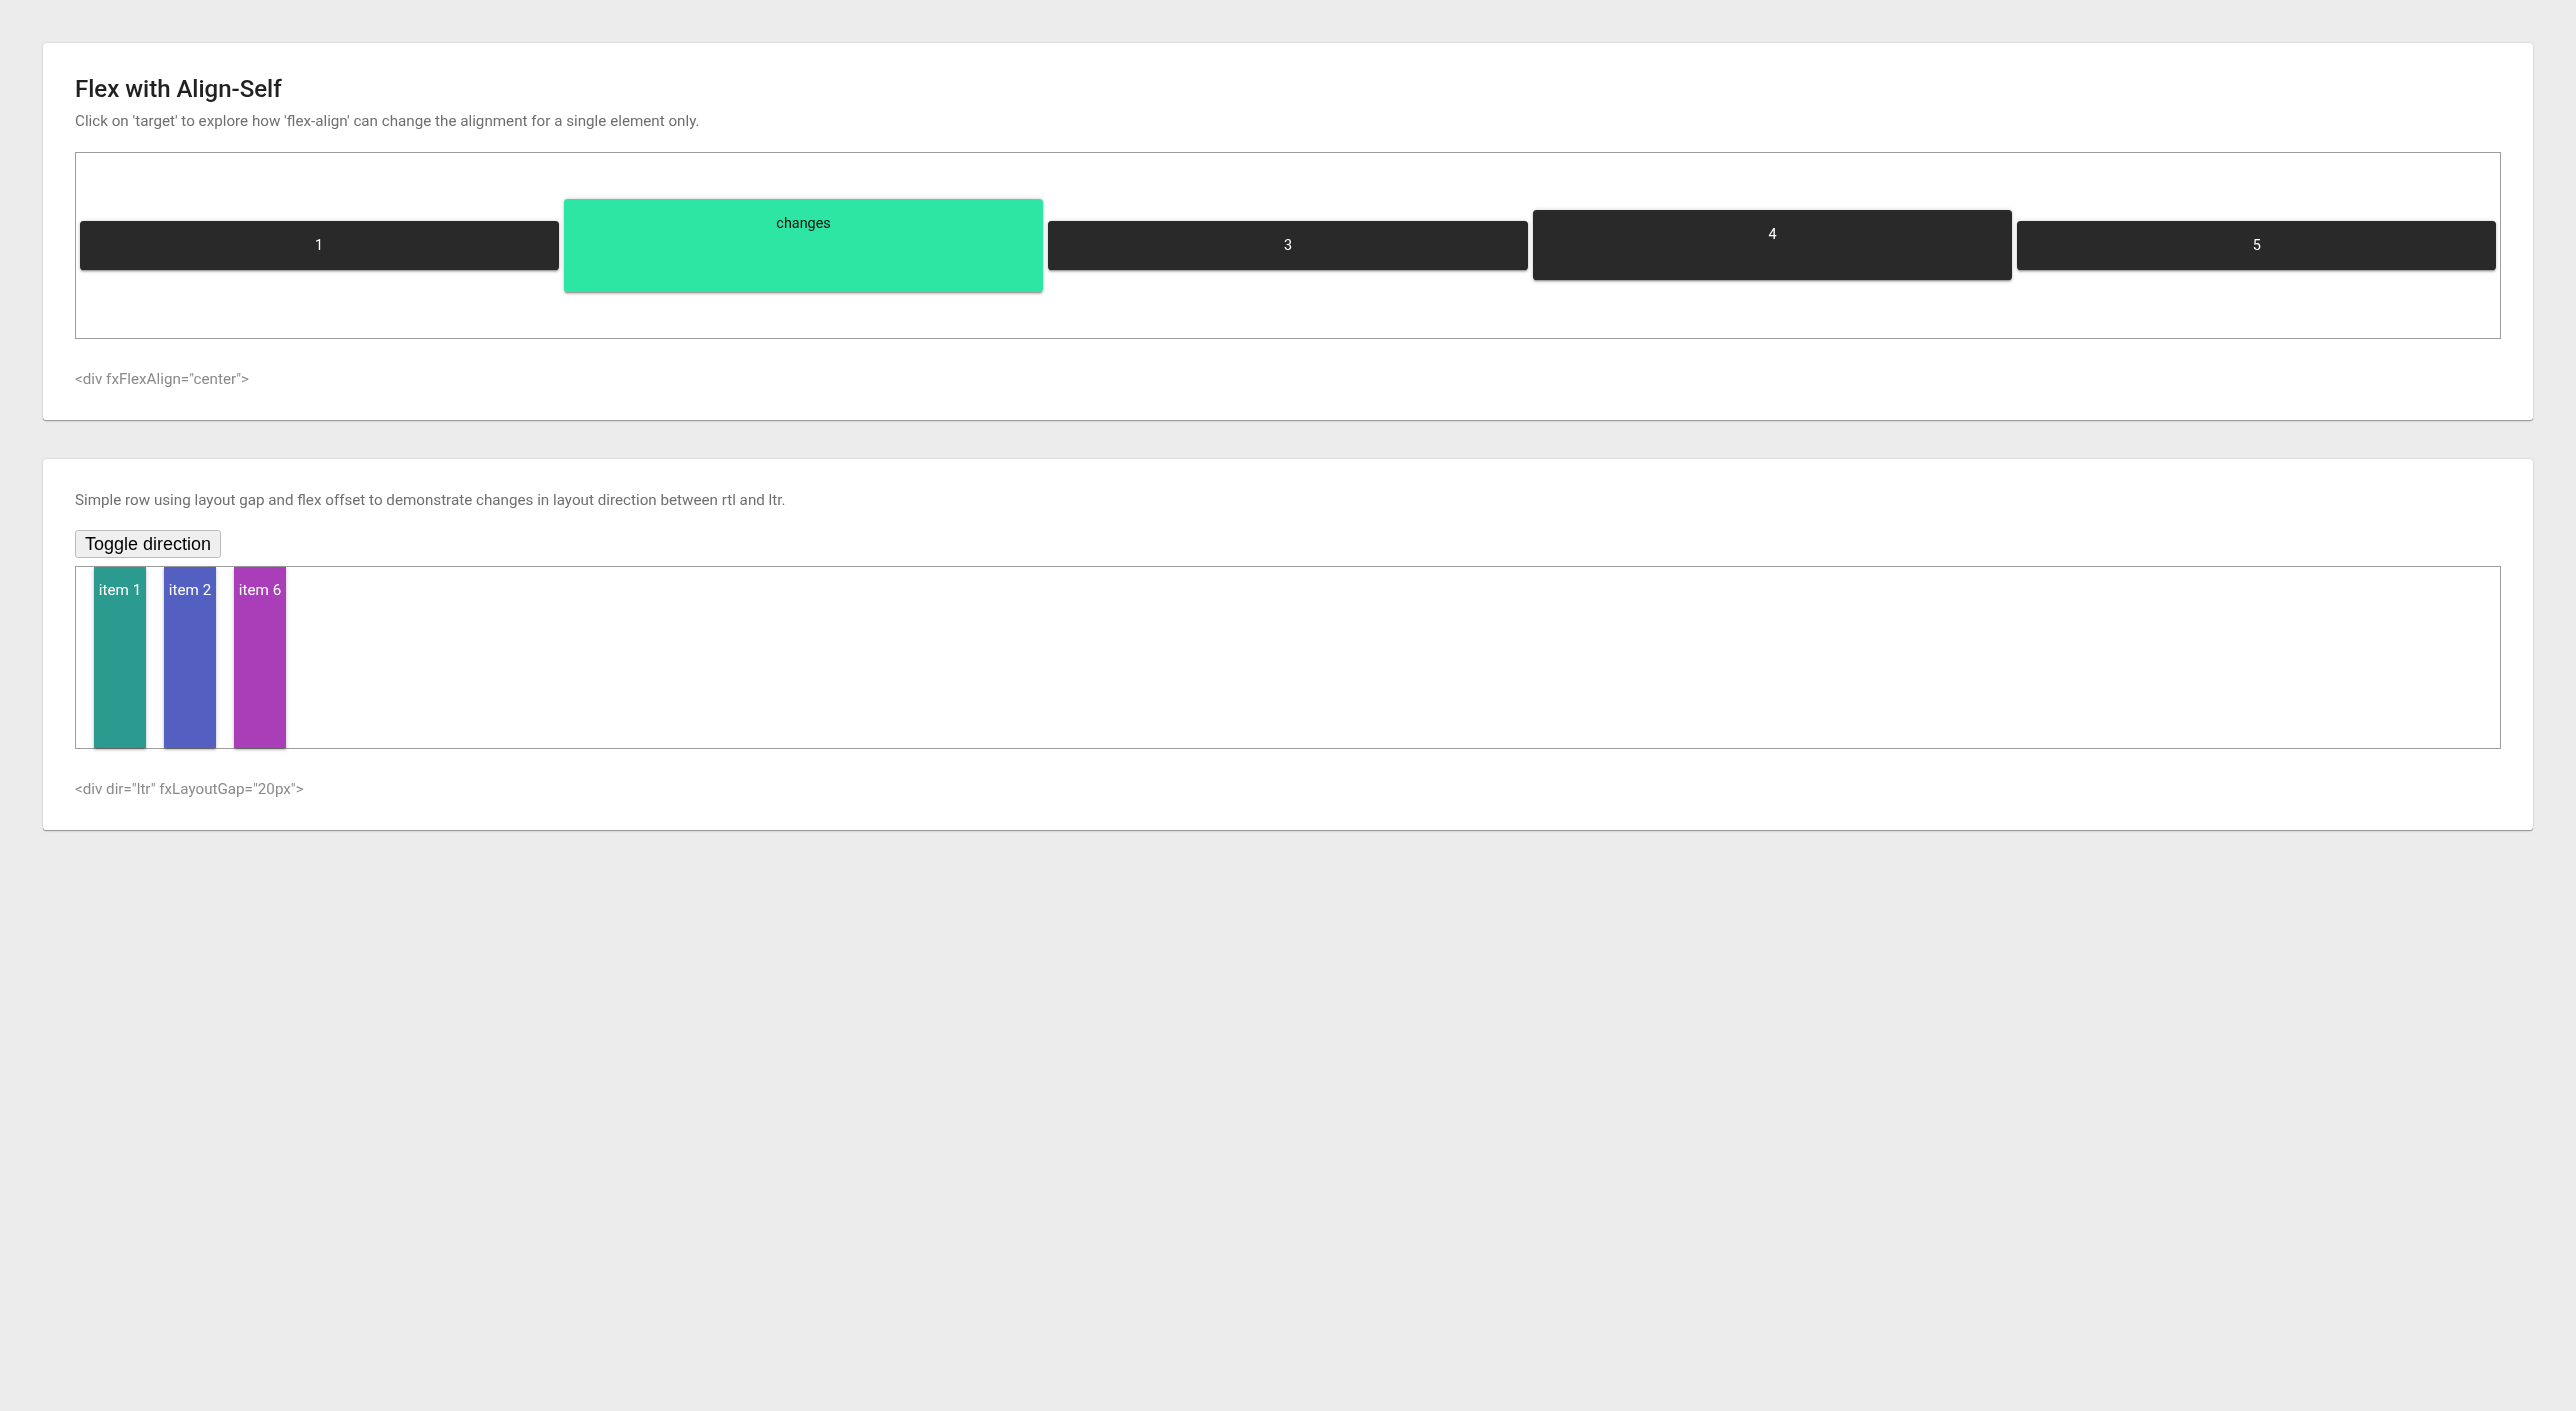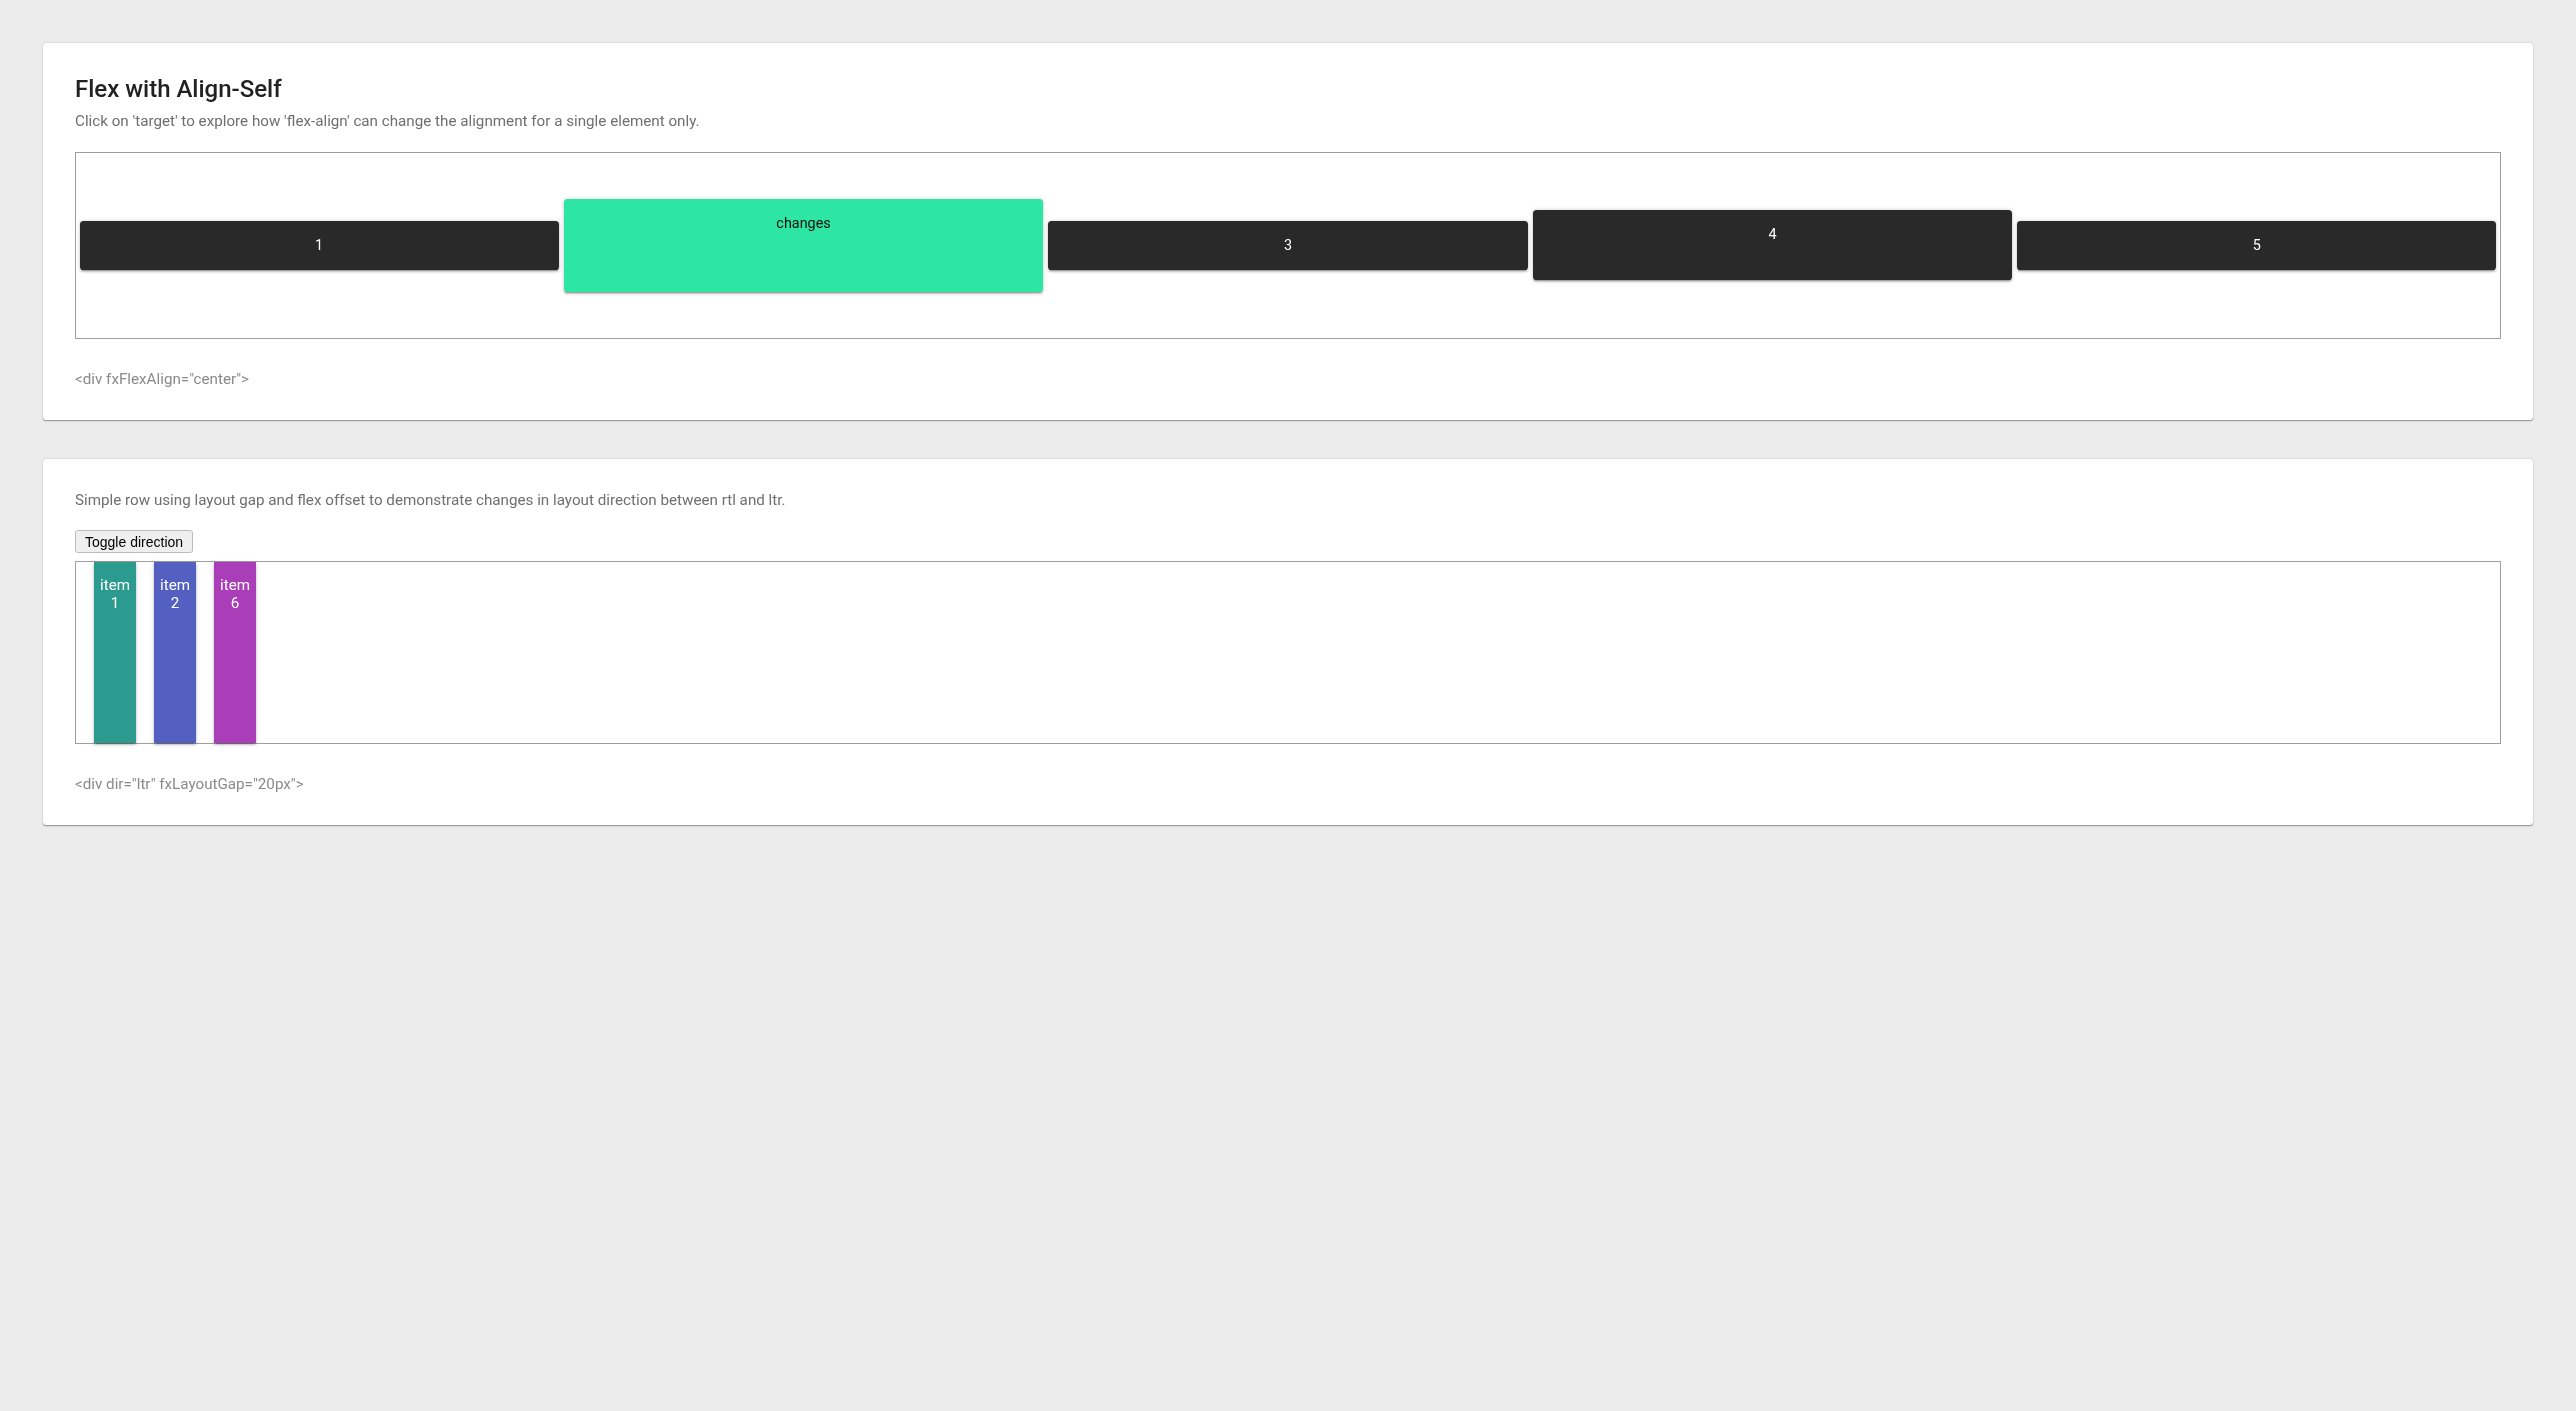--- a/index.html
+++ b/index.html
@@ -67,39 +67,39 @@
     .block.four {
       min-height: 70px;
     }
     .hint {
       font-size: 15.2px;
       color: #8a8a8a;
       margin-top: 31px;
     }
     .toggle-btn {
       font-family: Arial, sans-serif;
-      font-size: 14px;
+      font-size: 18px;
       background: #efefef;
       border: 0.9px solid #bcbcbc;
       border-radius: 2.7px;
       padding: 2.7px 9px;
       cursor: pointer;
       margin-bottom: 7.2px;
     }
     .rtl-frame {
       border: 0.9px solid #9e9e9e;
       height: 183px;
       display: flex;
       flex-direction: row;
       gap: 18px;
       padding-left: 18px;
       align-items: stretch;
     }
     .rtl-item {
-      width: 42px;
+      width: 52px;
       color: #fff;
       text-align: center;
       padding-top: 14.4px;
       font-size: 15.2px;
       box-shadow: 0 2.7px 0.9px -1.8px rgba(0,0,0,.2),
                   0 1.8px 1.8px 0 rgba(0,0,0,.14),
                   0 0.9px 4.5px 0 rgba(0,0,0,.18);
     }
     .rtl-item.one   { background: #2b9b8f; }
     .rtl-item.two   { background: #5460c1; text-align: center; }

